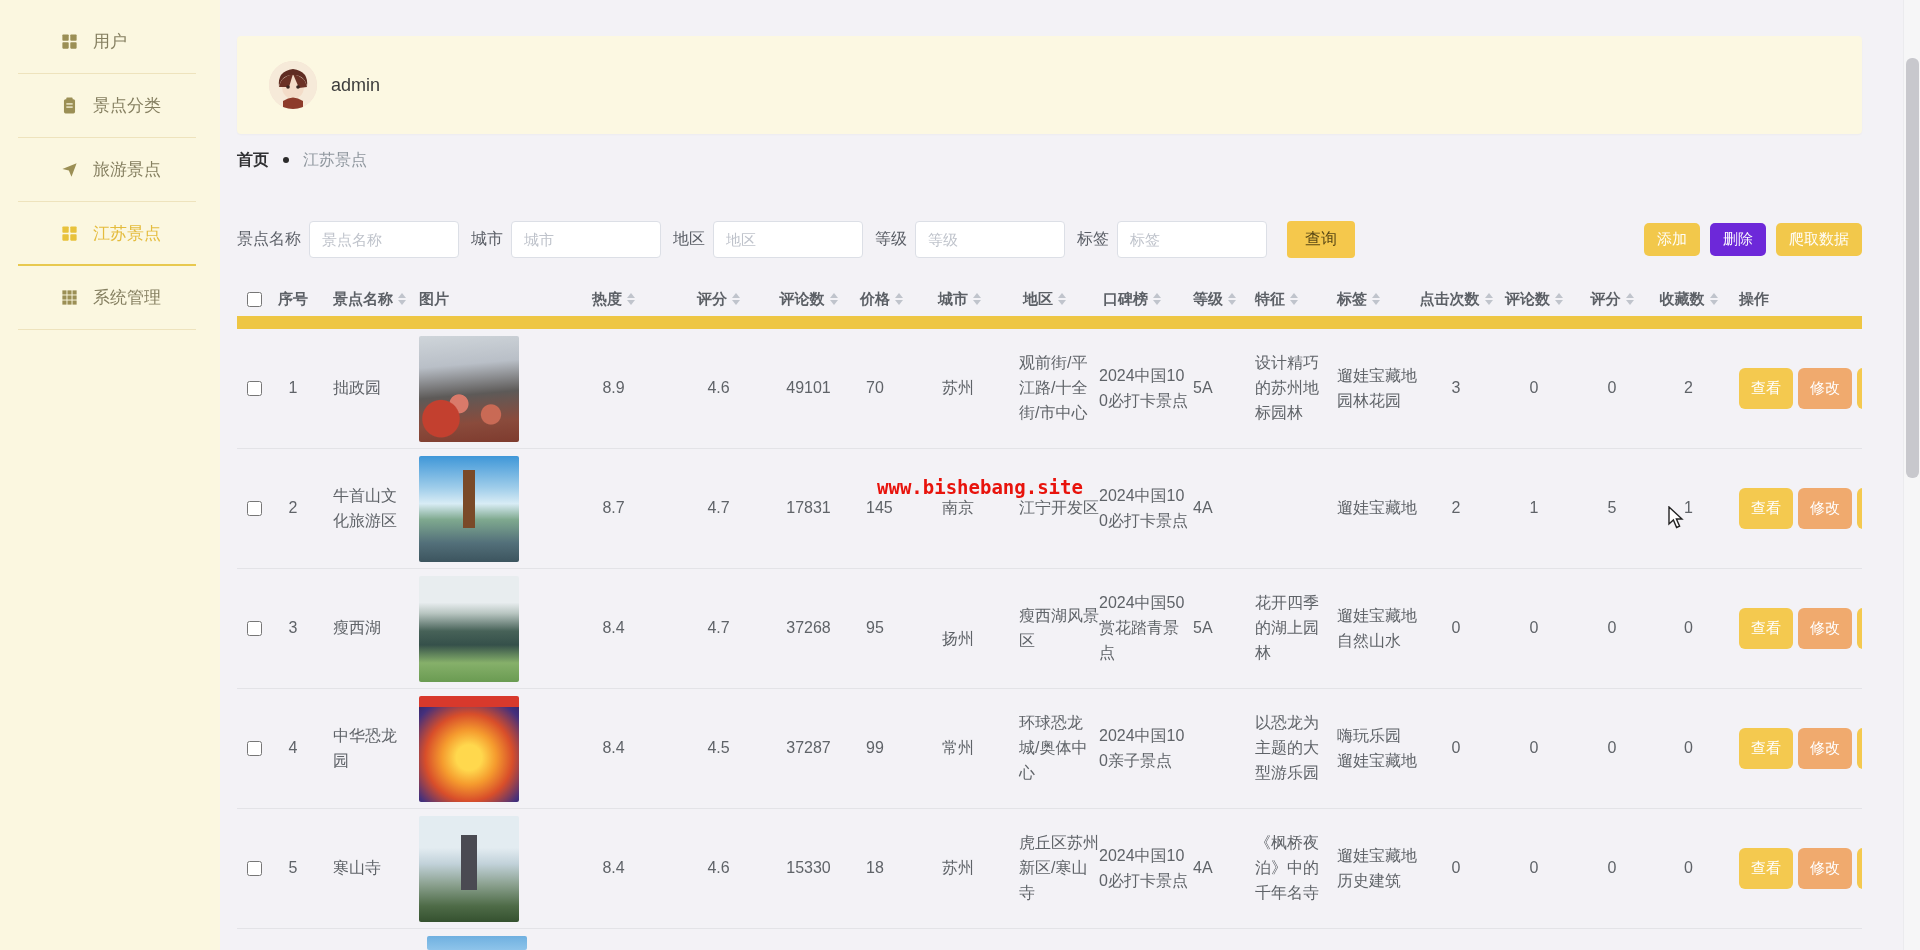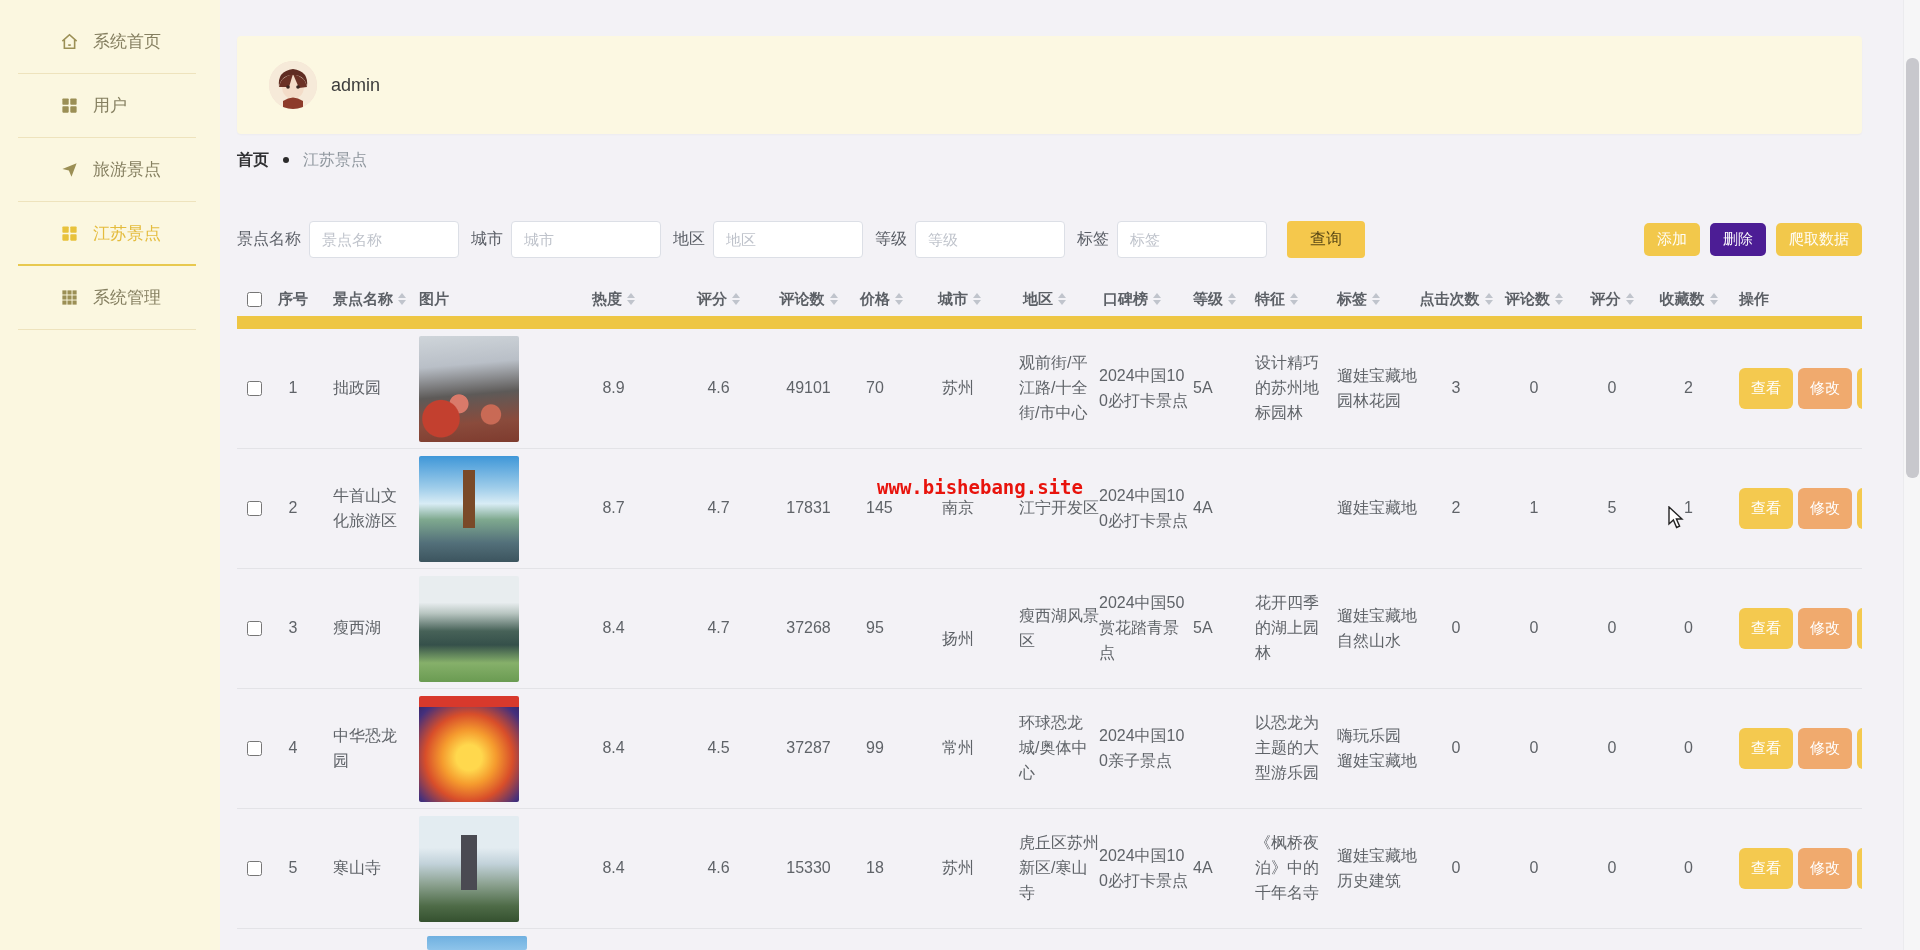--- a/index.html
+++ b/index.html
@@ -33,28 +33,28 @@
   .bc-cur { color:#8f979e; }
 
   
   .filterbar { margin-top:48px; height:38px; display:flex; align-items:center; }
   .f-group { display:flex; align-items:center; margin-right:12px; }
   .f-label { font-size:16px; color:#5a5e66; margin-right:8px; white-space:nowrap; }
   .f-input { width:150px; height:37px; border:1px solid #dcdfe6; border-radius:4px;
     background:#fff; padding:0 12px; font-size:15px; color:#606266; outline:none;
     font-family:"Liberation Sans", sans-serif; }
   .f-input::placeholder { color:#bfc3cb; }
-  .btn-search { width:78px; height:37px; border:none; border-radius:4px; background:#f5c84c;
+  .btn-search { width:68px; height:37px; border:none; border-radius:4px; background:#f5c84c;
     color:#5c4a16; font-size:16px; cursor:pointer; margin-left:8px;
     font-family:"Liberation Sans", sans-serif; }
   .bar-right { margin-left:auto; display:flex; gap:10px; }
   .btn-top { height:33px; padding:0 13px; border:none; border-radius:5px; font-size:15px;
     color:rgba(255,255,255,0.96); cursor:pointer; font-family:"Liberation Sans", sans-serif; }
   .btn-add { background:#f2c84b; }
-  .btn-del { background:#4c1d95; }
+  .btn-del { background:#6d28d9; }
   .btn-crawl { background:#f2c84b; }
 
   
   .grid-cols { display:grid; align-items:center;
     grid-template-columns:30px 52px 92px 140px 125px 85px 95px 78px 85px 80px 90px 52px 88px 88px 78px 78px 78px 75px minmax(0,1fr); }
   .thead { margin-top:24px; height:34px; font-size:15px; font-weight:bold; color:#5c6066; }
   .hcell { display:flex; align-items:center; white-space:nowrap; }
   .c-center { justify-content:center; text-align:center; }
   .c-left { justify-content:flex-start; padding-left:4px; }
   .pl14 { padding-left:14px; }
@@ -109,38 +109,39 @@
     background:#c8c8cd; border-radius:6px; }
 </style>
 </head>
 <body>
 
 <div class="page">
 
   <aside class="sidebar">
     <div class="side-item">
       <span class="icn">
-        <svg viewBox="0 0 24 24" width="19" height="19" fill="none" stroke="currentColor" stroke-width="2">
-            <path d="M3 11.5 L12 3.5 L21 11.5"></path>
-            <path d="M5.5 10 V20.5 H18.5 V10"></path>
-            <path d="M10.5 16 q1.5 1.5 3 0"></path>
-          </svg>
-      </span>
-      <span>系统首页</span>
-    </div>
-    <div class="side-item">
-      <span class="icn">
         <svg viewBox="0 0 24 24" width="19" height="19" fill="currentColor">
             <rect x="3" y="3" width="8" height="8" rx="1"></rect>
             <rect x="13" y="3" width="8" height="8" rx="1"></rect>
             <rect x="3" y="13" width="8" height="8" rx="1"></rect>
             <rect x="13" y="13" width="8" height="8" rx="1"></rect>
           </svg>
       </span>
       <span>用户</span>
+    </div>
+    <div class="side-item">
+      <span class="icn">
+        <svg viewBox="0 0 24 24" width="19" height="19" fill="currentColor">
+            <rect x="5" y="4" width="14" height="18" rx="2"></rect>
+            <rect x="8" y="2" width="8" height="4" rx="1"></rect>
+            <line x1="8" y1="10" x2="16" y2="10" stroke="#fbf7e0" stroke-width="1.6"></line>
+            <line x1="8" y1="14" x2="16" y2="14" stroke="#fbf7e0" stroke-width="1.6"></line>
+          </svg>
+      </span>
+      <span>景点分类</span>
     </div>
     <div class="side-item">
       <span class="icn">
         <svg viewBox="0 0 24 24" width="19" height="19" fill="currentColor">
             <path d="M3 11.5 L21 4 L14.5 21 L11.2 13.4 Z"></path>
           </svg>
       </span>
       <span>旅游景点</span>
     </div>
     <div class="side-item active">

